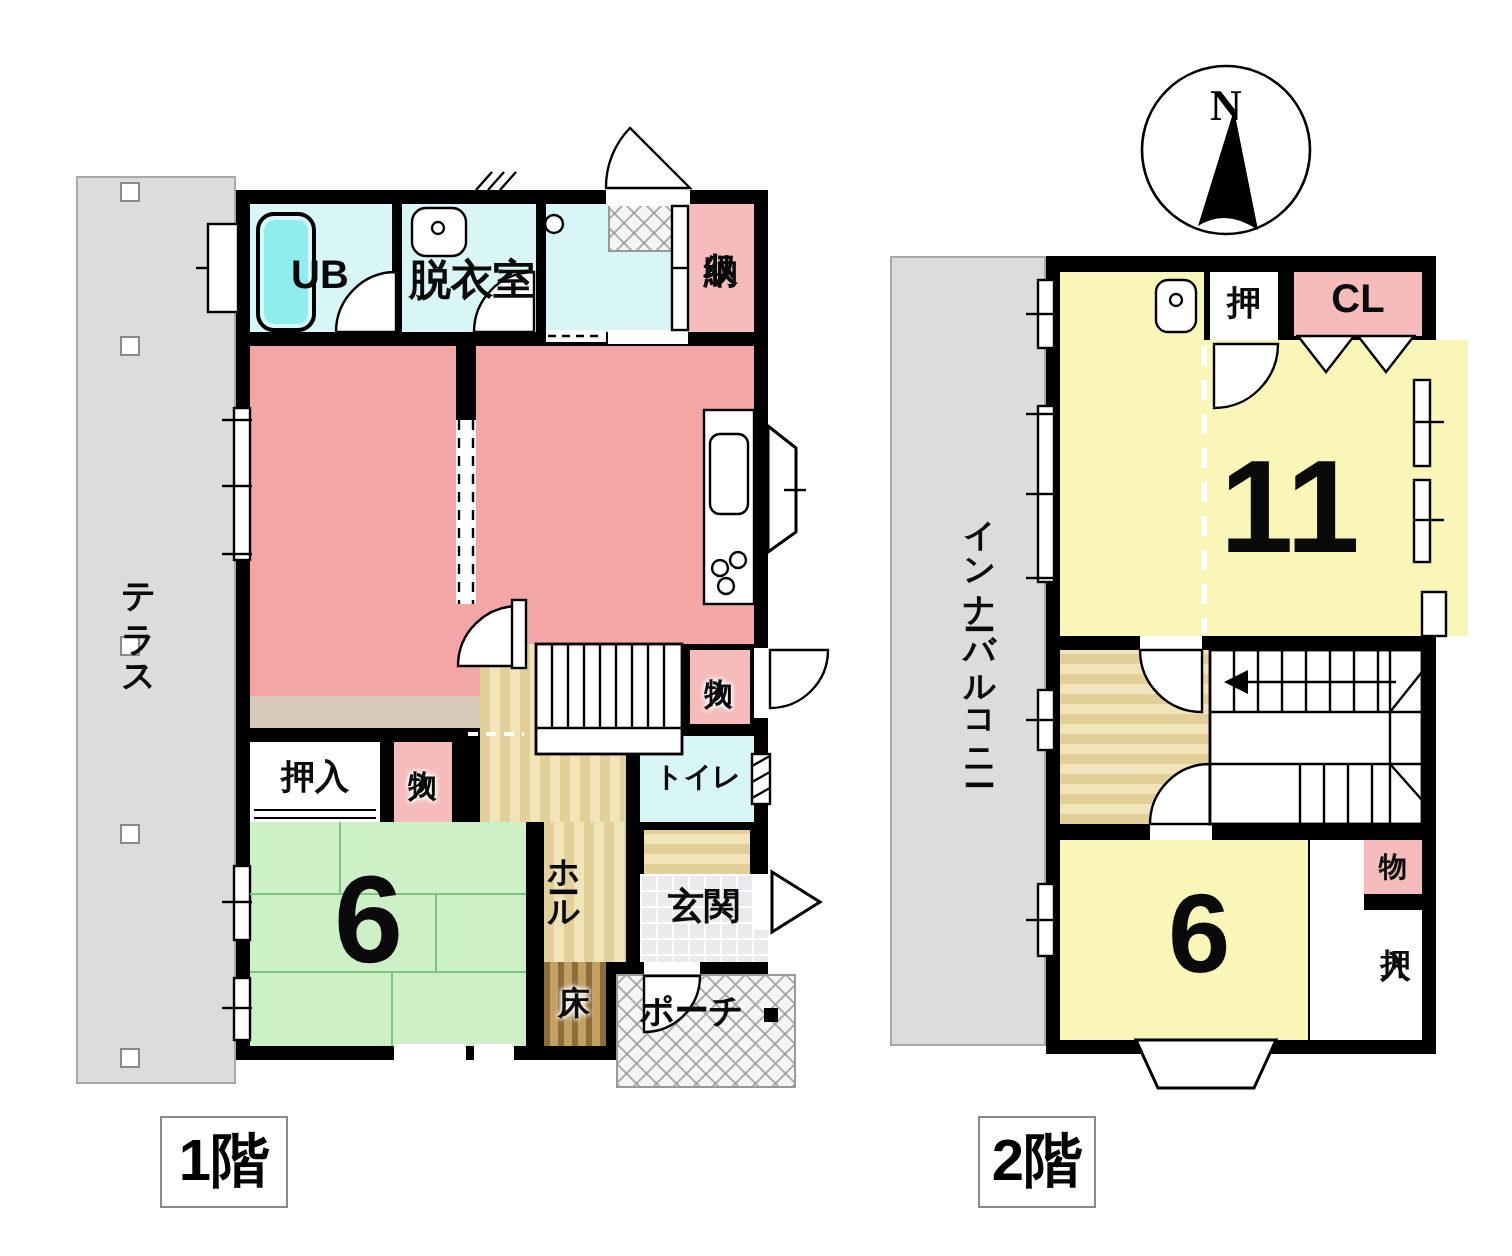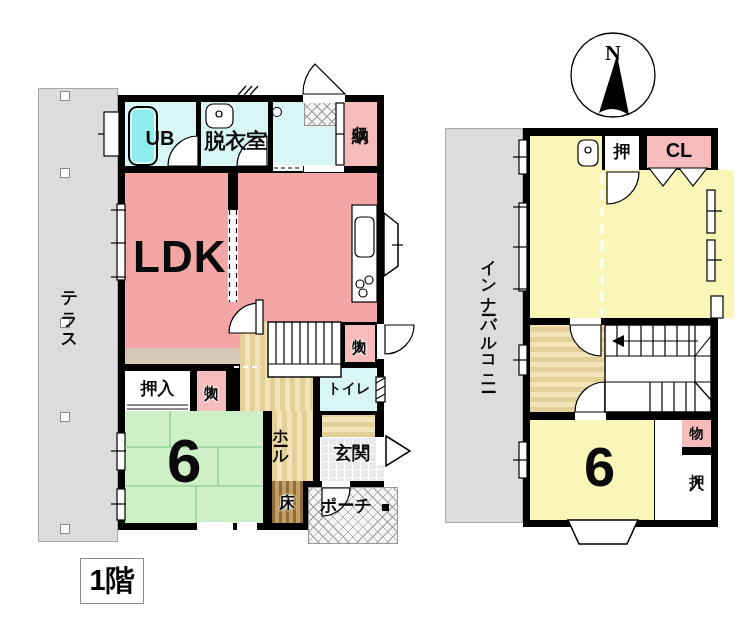--- a/index.html
+++ b/index.html
@@ -287,37 +287,40 @@
     <svg width="94" height="94" viewBox="0 0 94 94">
       <circle cx="47" cy="49" r="42" fill="none" stroke="#000" stroke-width="1.3"></circle>
       <text x="47" y="34" text-anchor="middle" font-family="Liberation Serif, serif" font-size="22" font-weight="bold" fill="#000">N</text>
       <path d="M51,29 L63,89 Q47,78 33,87 Z" fill="#000"></path>
     </svg>
   </div>
 
   <div class="lbl ctr" style="left:138px;top:128px;width:44px;font-size:20px;">UB</div>
   <div class="lbl ctr" style="left:202px;top:130px;width:68px;font-size:21px;">脱衣室</div>
   <div class="lbl vt" style="left:351px;top:112px;font-size:17px;">収納</div>
-  <div class="lbl" style="left:133px;top:234px;font-size:44px;letter-spacing:1px;">LDK</div>
   <div class="lbl vt halo" style="left:352px;top:328px;font-size:14px;">物入</div>
   <div class="lbl ctr" style="left:322px;top:381px;width:54px;font-size:14px;">トイレ</div>
   <div class="lbl vt" style="left:272px;top:418px;font-size:16px;">ホール</div>
   <div class="lbl ctr" style="left:324px;top:444px;width:56px;font-size:18px;">玄関</div>
   <div class="lbl halo" style="left:279px;top:495px;font-size:16px;">床</div>
   <div class="lbl" style="left:320px;top:497px;font-size:17px;z-index:8;">ポーチ</div>
   <div class="dot"></div>
   <div class="lbl ctr" style="left:125px;top:380px;width:65px;font-size:17px;">押入</div>
   <div class="lbl vt halo" style="left:204px;top:374px;font-size:14px;">物入</div>
   <div class="lbl" style="left:167px;top:428px;font-size:62px;">6</div>
 
   <div class="lbl ctr" style="left:605px;top:143px;width:34px;font-size:17px;">押</div>
   <div class="lbl ctr" style="left:655px;top:140px;width:48px;font-size:20px;">CL</div>
+  <div class="lbl" style="left:610px;top:219px;font-size:66px;">11</div>
   <div class="lbl" style="left:584px;top:438px;font-size:56px;">6</div>
   <div class="lbl ctr" style="left:682px;top:426px;width:29px;font-size:14px;">物</div>
   <div class="lbl vt" style="left:689px;top:462px;font-size:15px;">押入</div>
 
   <div class="fbox" style="left:80px;top:558px;width:62px;height:44px;">
     <span>1階</span>
   </div>
+  <div class="fbox" style="left:489px;top:558px;width:57px;height:44px;">
+    <span>2階</span>
+  </div>
 
   <div class="tub"></div>
 
 </div>
 
 </body></html>

